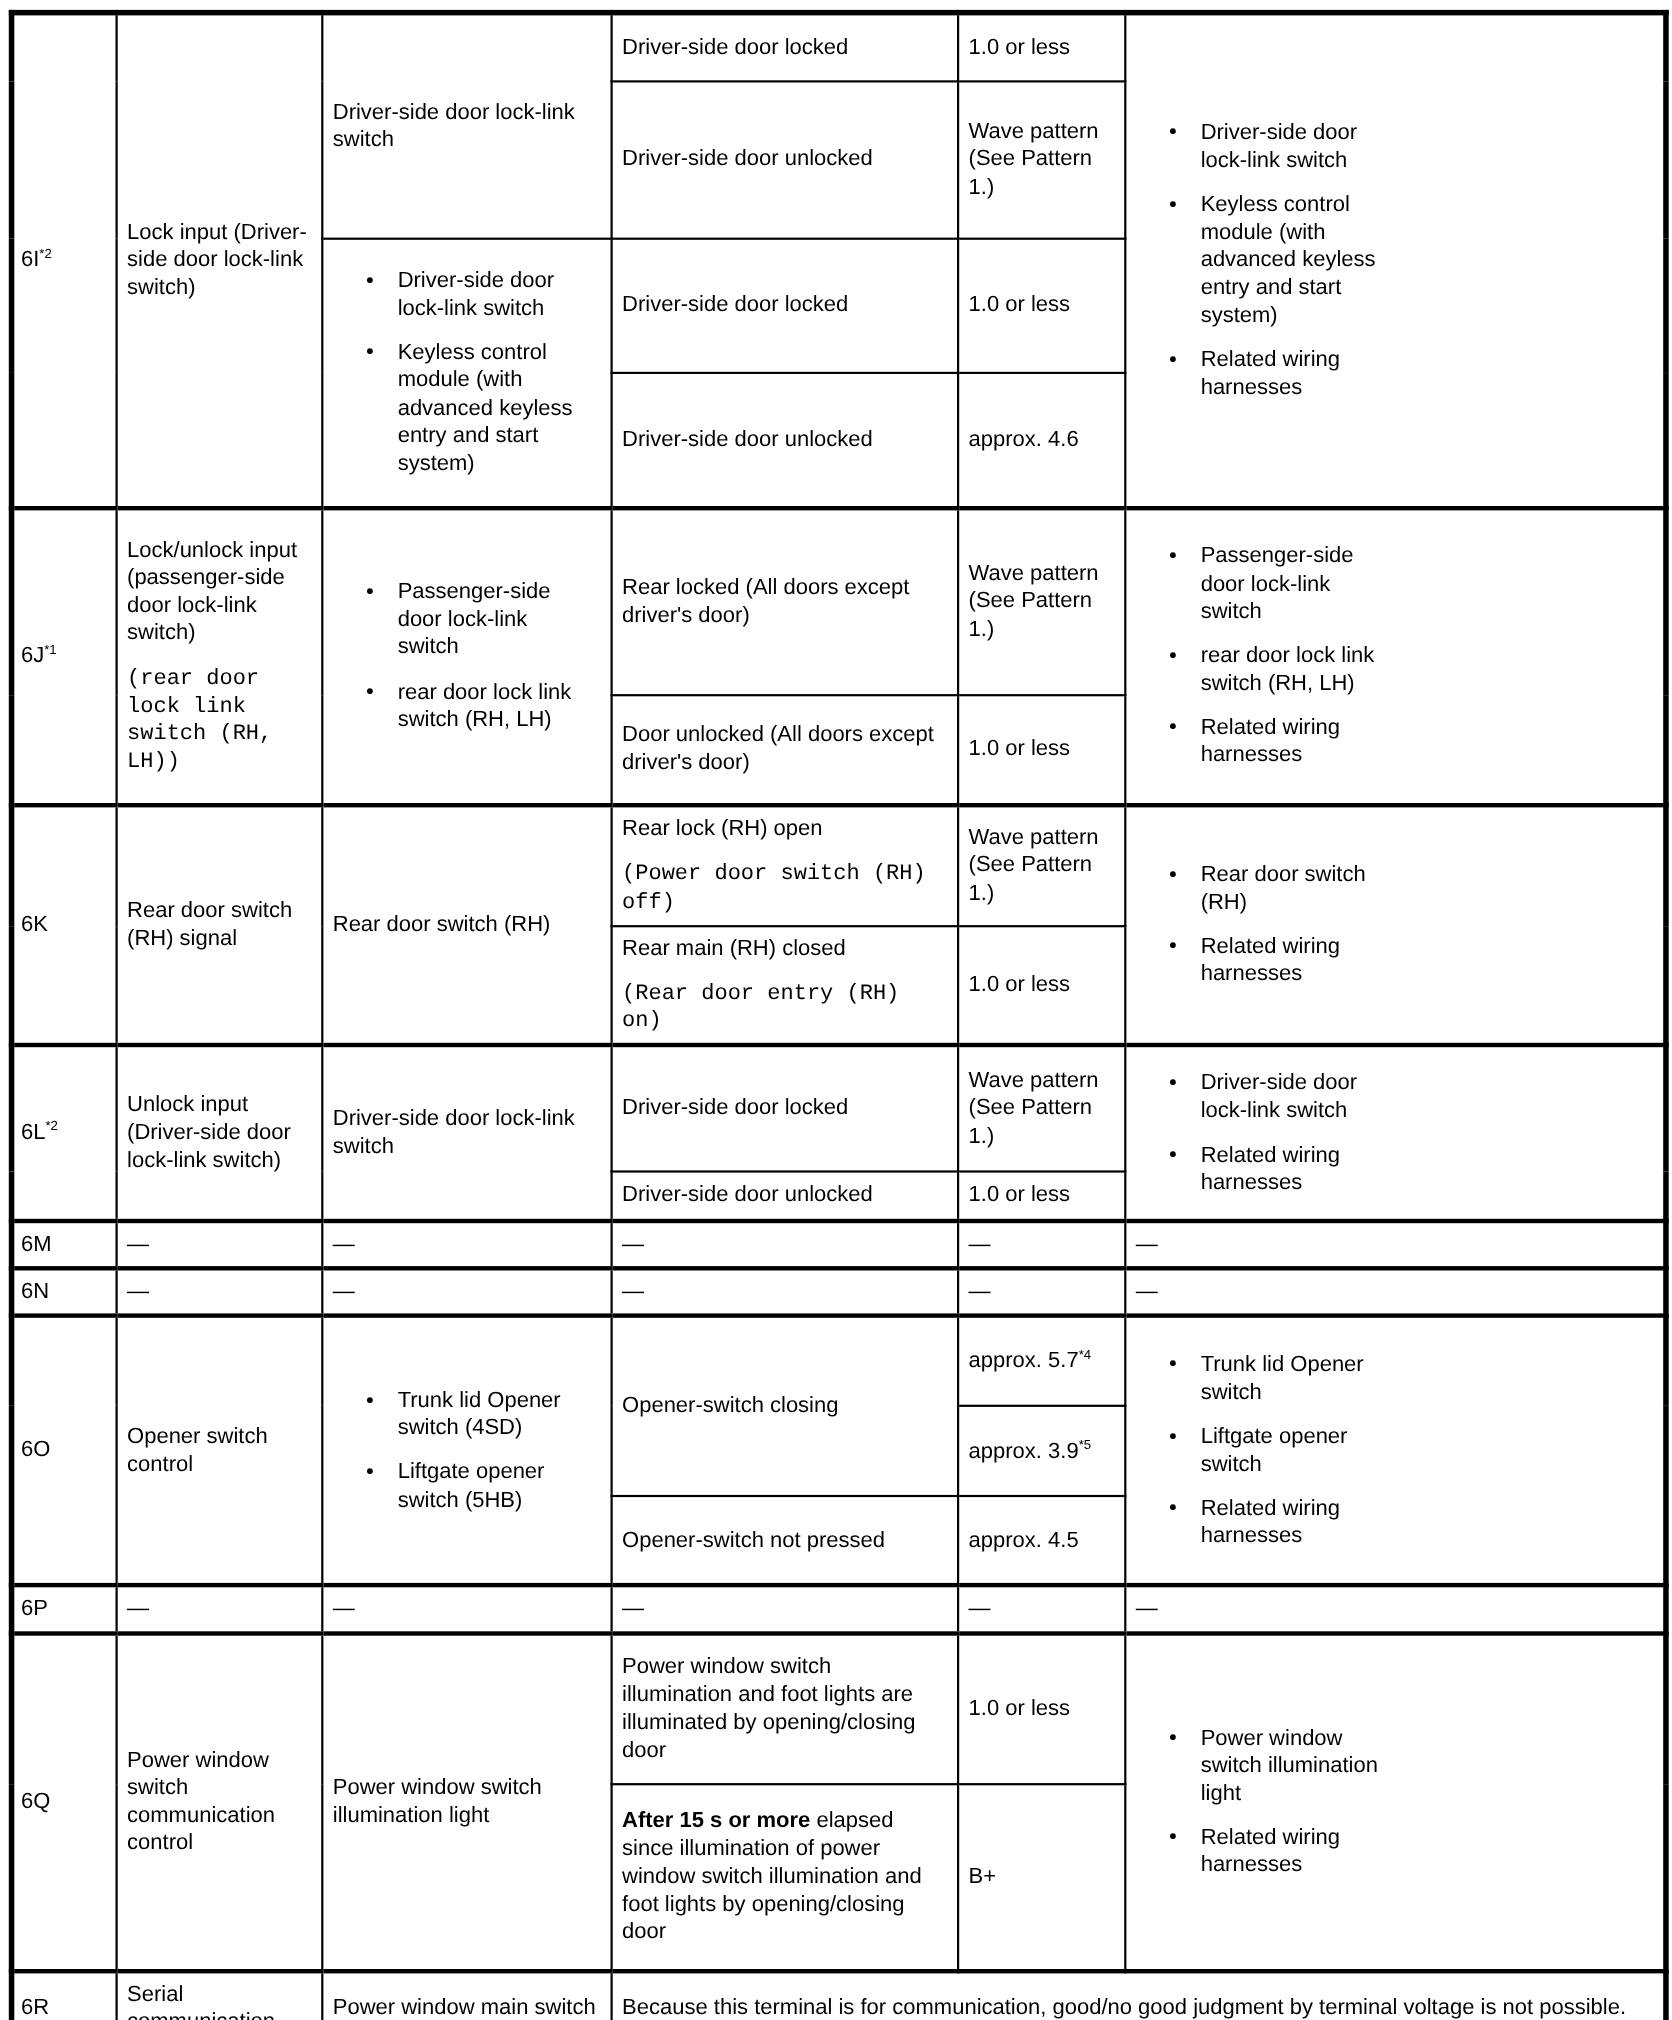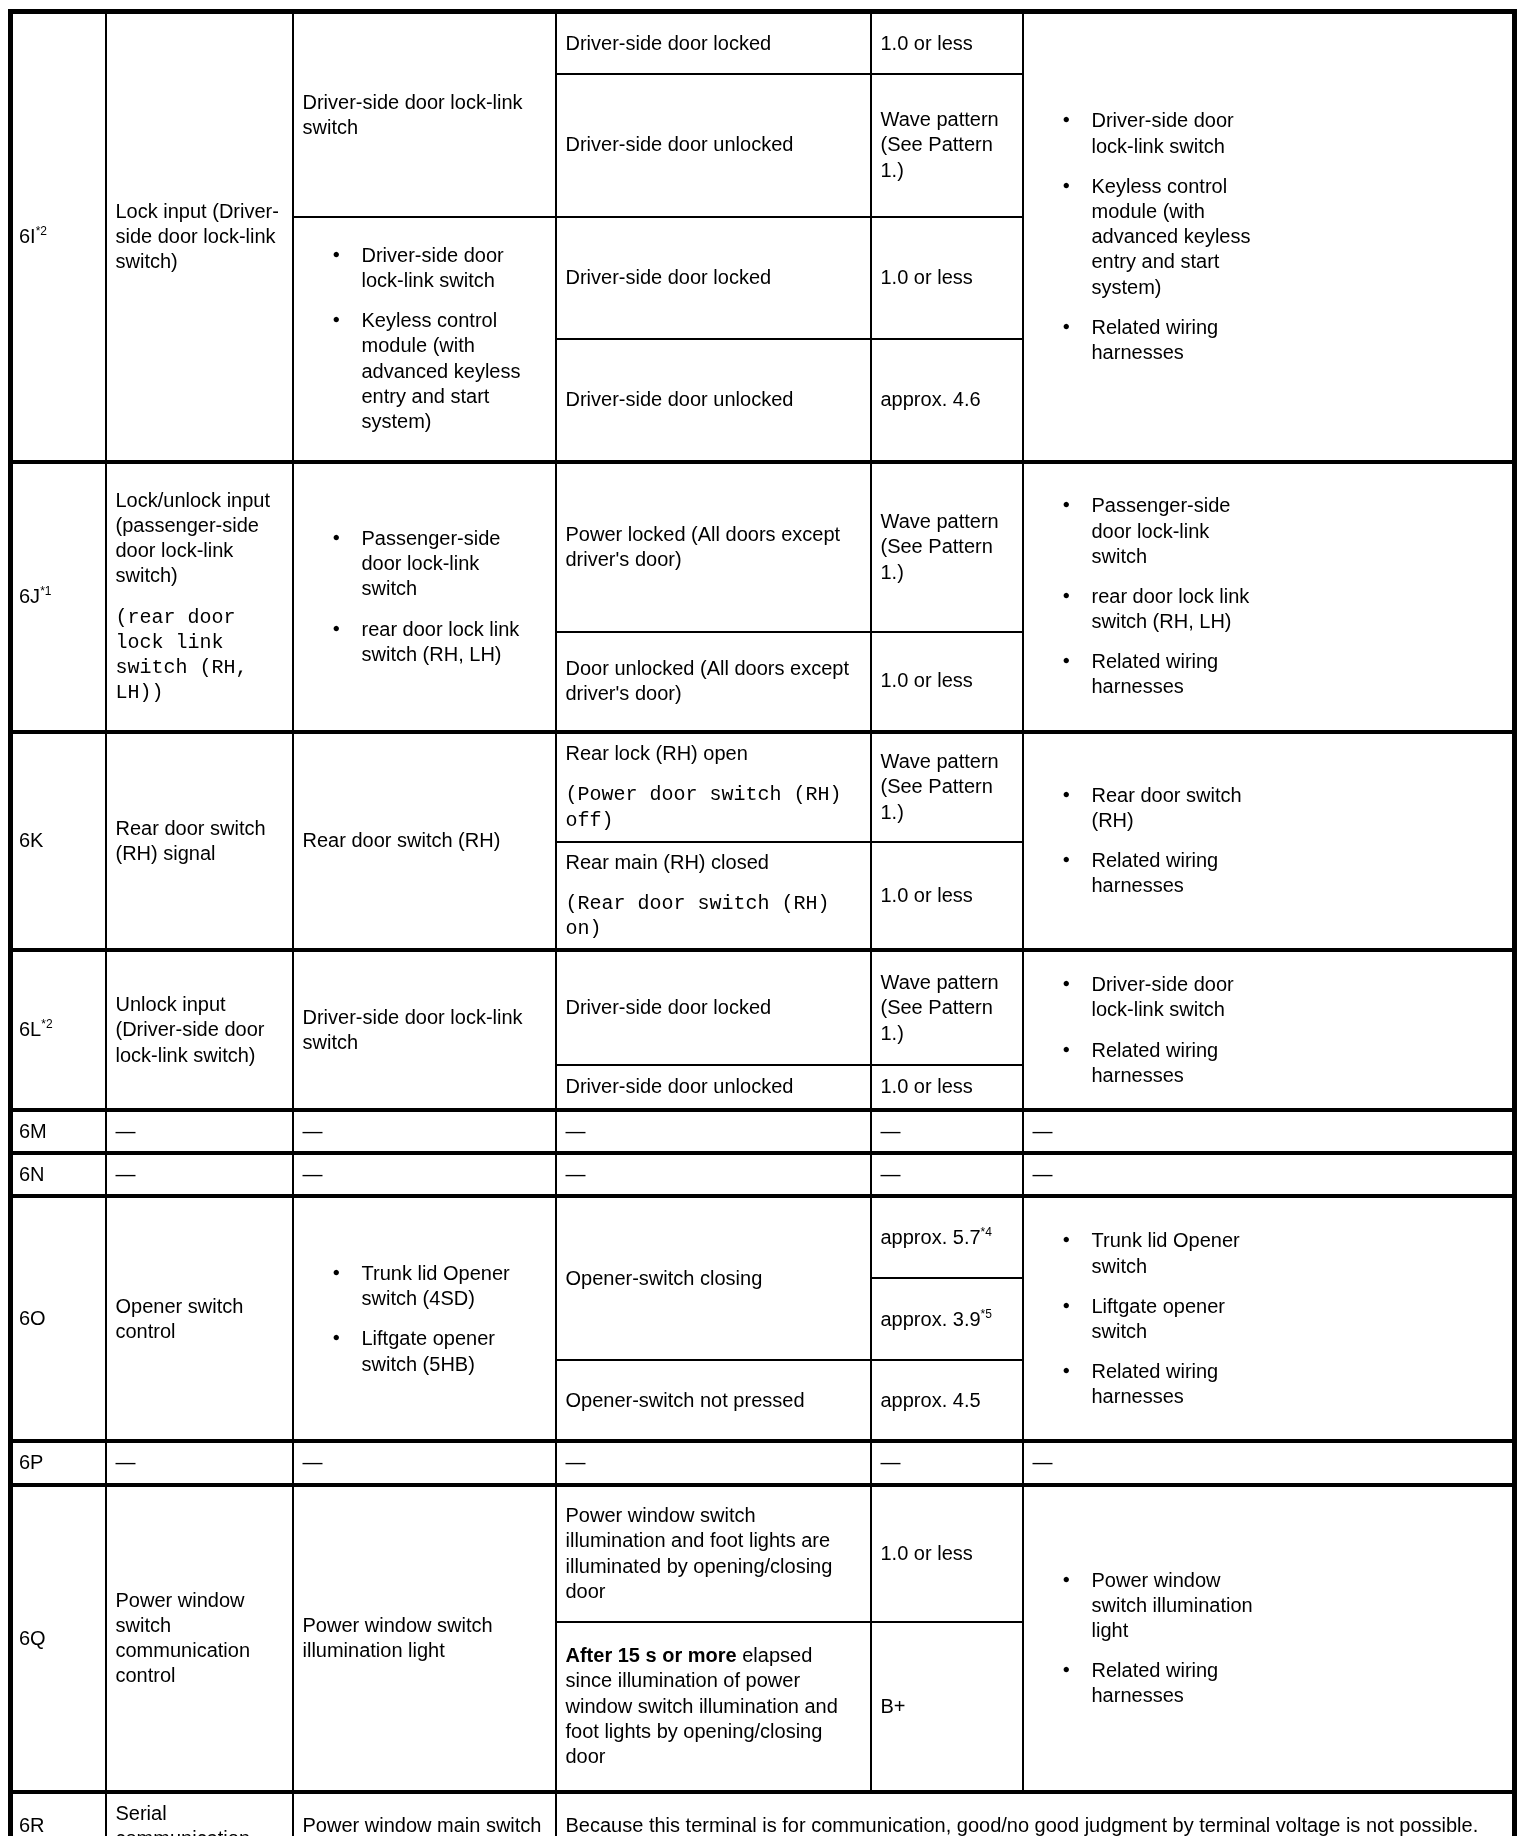--- a/index.html
+++ b/index.html
@@ -120,21 +120,21 @@
               <div class="bli">
                 <span class="dot">●</span>
                 <span class="tx">Passenger-side door lock-link switch</span>
               </div>
               <div class="bli">
                 <span class="dot">●</span>
                 <span class="tx">rear door lock link switch (RH, LH)</span>
               </div>
             </div>
           </td>
-  <td class="c4">Power locked (All doors except driver's door)</td>
+  <td class="c4">Rear locked (All doors except driver's door)</td>
   <td class="c5">Wave pattern (See Pattern 1.)</td>
   <td class="c6" rowspan="2">
             <div class="blist">
               <div class="bli">
                 <span class="dot">●</span>
                 <span class="tx">Passenger-side door lock-link switch</span>
               </div>
               <div class="bli">
                 <span class="dot">●</span>
                 <span class="tx">rear door lock link switch (RH, LH)</span>
@@ -176,21 +176,21 @@
                 <span class="dot">●</span>
                 <span class="tx">Related wiring harnesses</span>
               </div>
             </div>
           </td>
 </tr>
 <tr style="height:87px">
   <td class="c4">
             <div class="lines">
               <div class="ln">Rear main (RH) closed</div>
-              <div class="ln">(Rear door switch (RH) on)</div>
+              <div class="ln">(Rear door entry (RH) on)</div>
             </div>
           </td>
   <td class="c5">1.0 or less</td>
 </tr>
 
 <tr class="sec" style="height:115px">
   <td class="c1" rowspan="2"><span>6L</span><sup>*2</sup></td>
   <td class="c2" rowspan="2">
             <div class="lines">
               <div class="ln">Unlock input (Driver-side door lock-link switch)</div>

